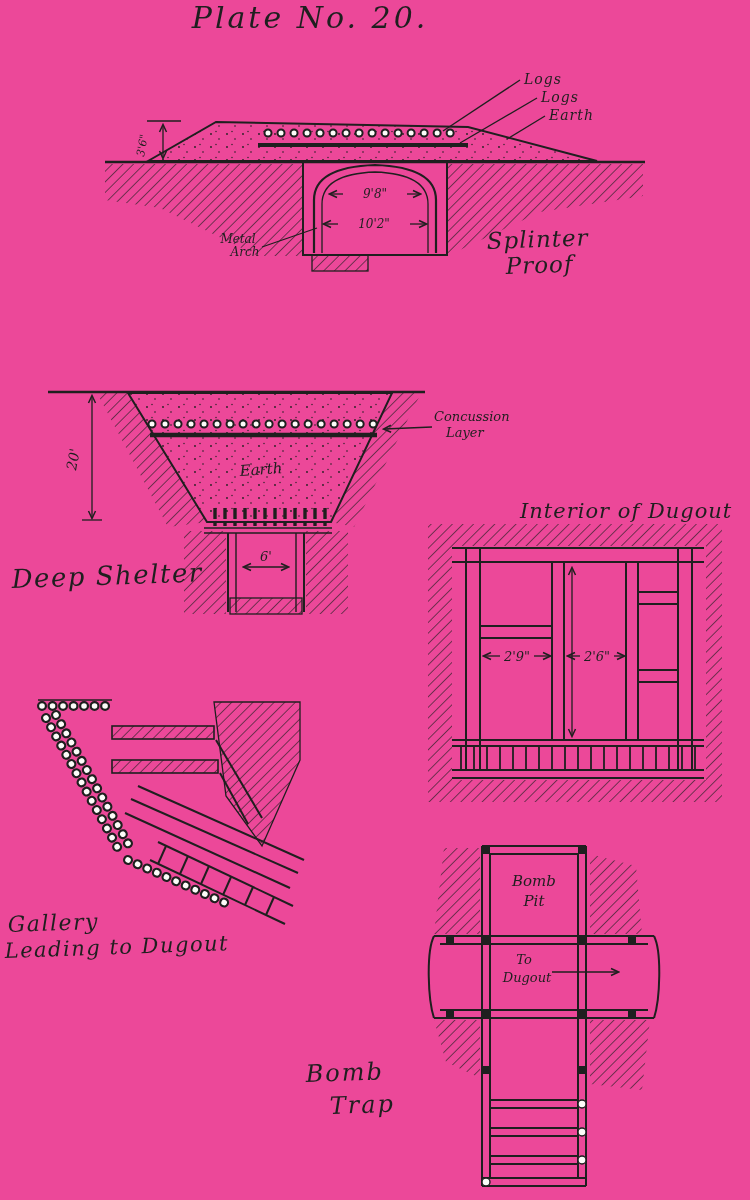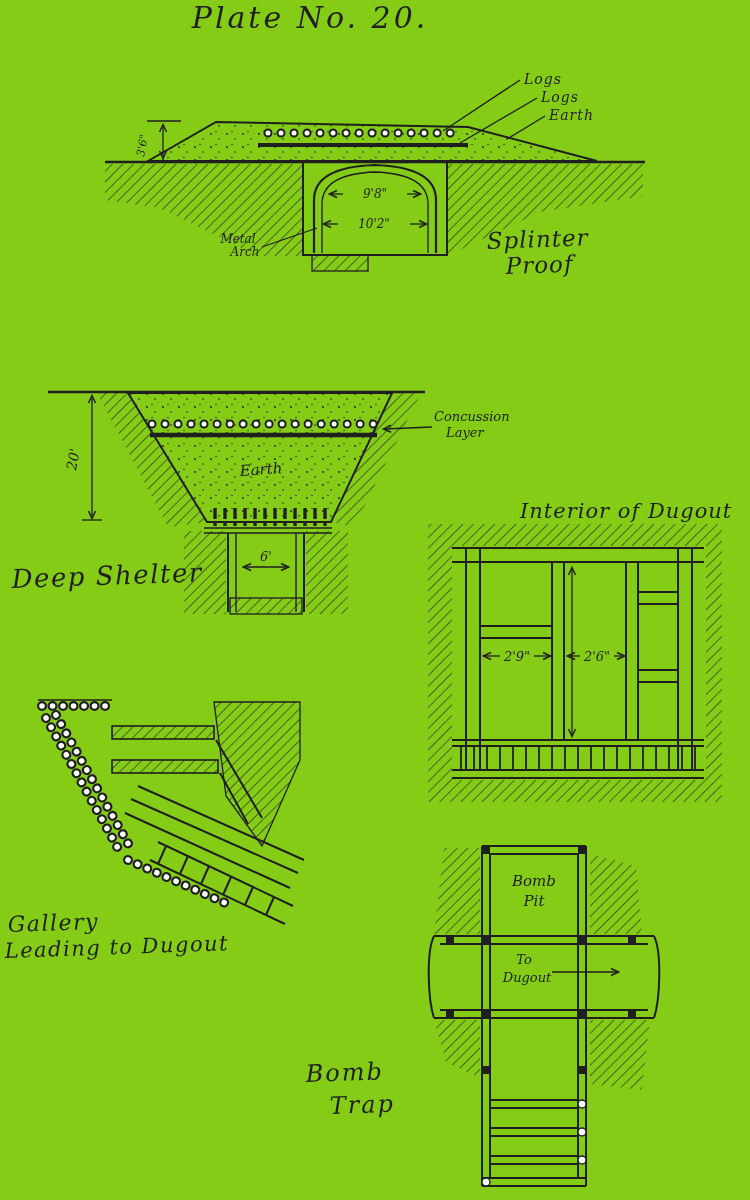--- a/index.html
+++ b/index.html
@@ -1,16 +1,16 @@
 <!DOCTYPE html>
 <html><head>
 <meta charset="utf-8">
 <style>
   html,body{margin:0;padding:0;background:#d9d9d4;}
-  .page{position:relative;width:750px;height:1200px;margin:0 auto;background:#84cc16;overflow:hidden;}
+  .page{position:relative;width:750px;height:1200px;margin:0 auto;background:#ec4899;overflow:hidden;}
   .hand{font-family:"DejaVu Serif",serif;font-style:italic;fill:#1f1f1f;}
   .dotrow-o{stroke:#1f1f1f;stroke-width:9;stroke-linecap:round;stroke-dasharray:0.01 13;fill:none;}
   .dotrow-i{stroke:#fcfcf9;stroke-width:5;stroke-linecap:round;stroke-dasharray:0.01 13;fill:none;}
   .sand-o{stroke:#1f1f1f;stroke-width:10;stroke-linecap:round;stroke-dasharray:0.01 10.5;fill:none;}
   .sand-i{stroke:#fcfcf9;stroke-width:5.6;stroke-linecap:round;stroke-dasharray:0.01 10.5;fill:none;}
 </style>
 </head>
 <body>
 
 <div class="page">

